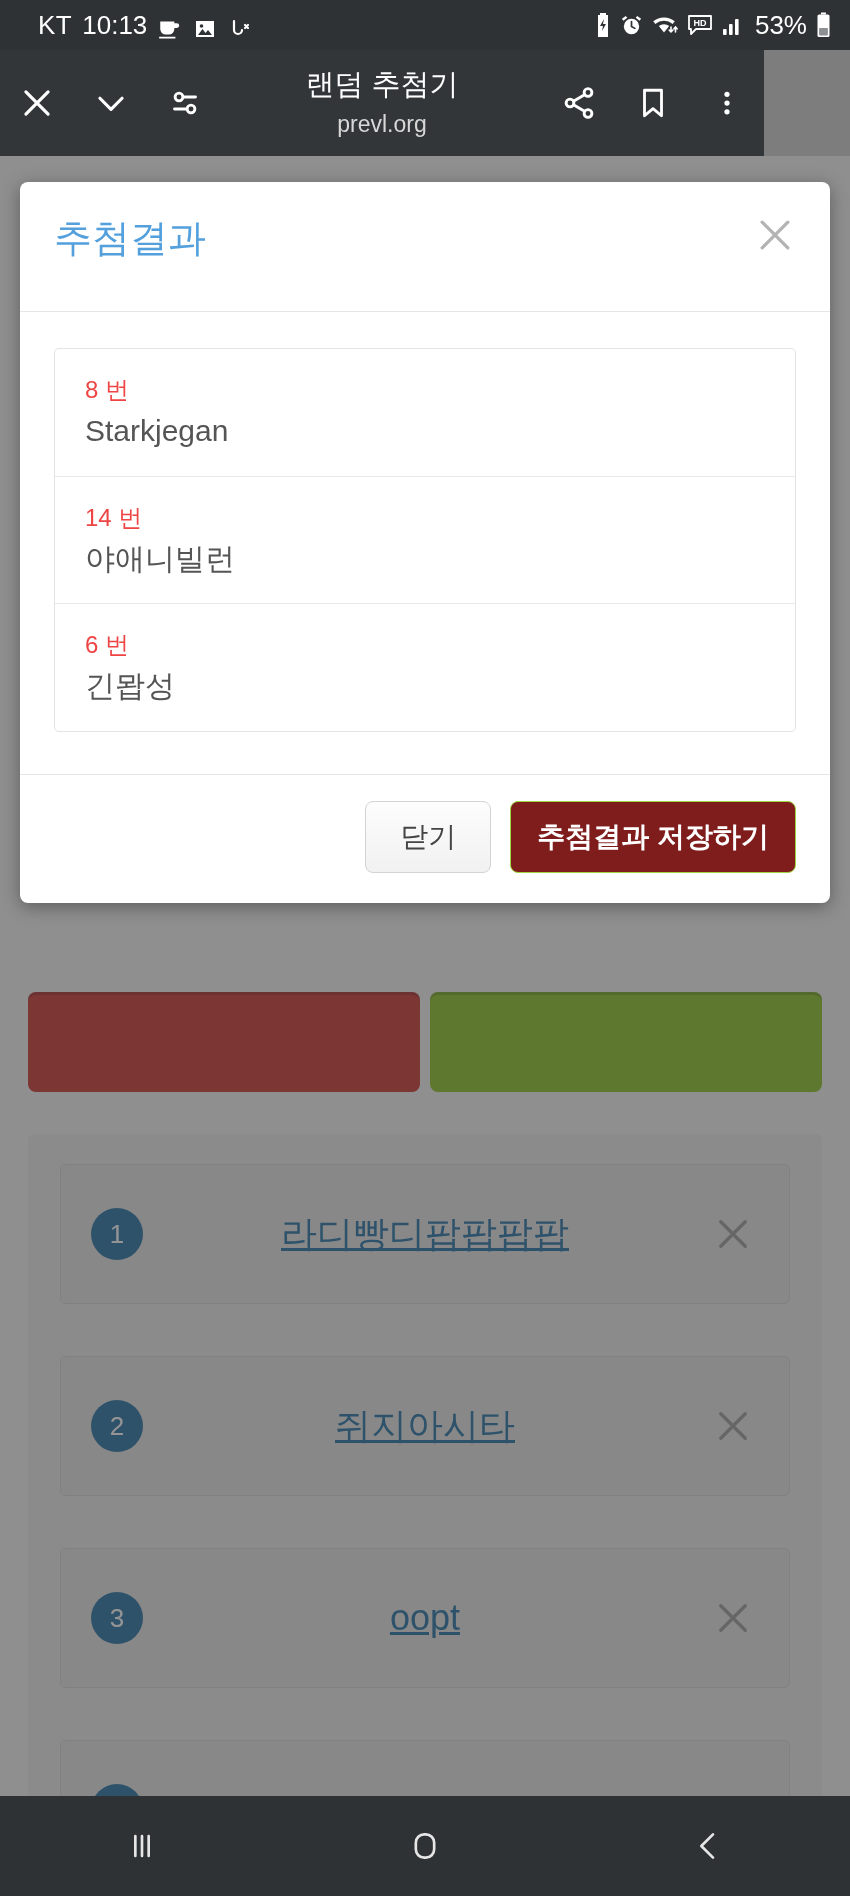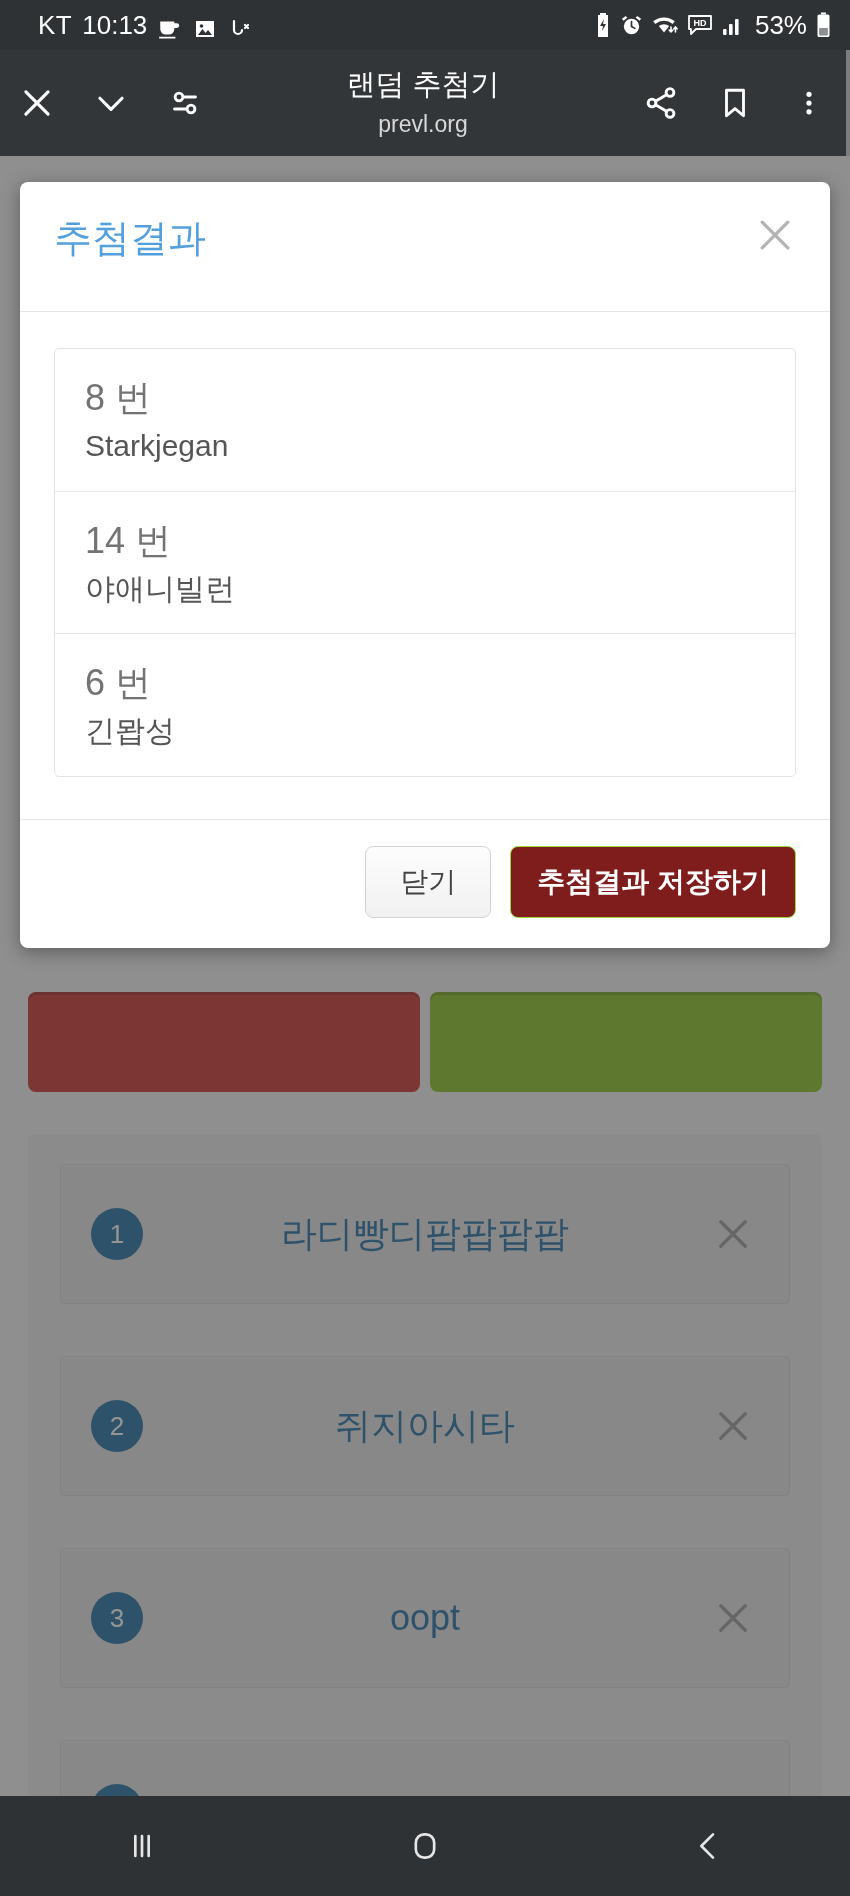--- a/index.html
+++ b/index.html
@@ -22,21 +22,21 @@
   .sb-carrier { font-size: 26px; letter-spacing: .5px; }
   .sb-clock { font-size: 26px; }
   .sb-right { display: flex; align-items: center; gap: 8px; }
   .sb-batt-pct { font-size: 26px; margin-left: 2px; }
   .glyph { display: inline-block; line-height: 1; }
 
   svg.ic { display: block; }
 
   
   .toolbar {
-    position: absolute; top: 50px; left: 0; width: 846px; height: 106px;
+    position: absolute; top: 50px; left: 0; width: 764px; height: 106px;
     background: #323639; color: #ffffff;
     display: flex; align-items: center;
   }
   .tb-btn {
     width: 74px; height: 106px;
     display: flex; align-items: center; justify-content: center;
     flex: 0 0 auto;
   }
   .tb-title-wrap {
     flex: 1 1 auto; display: flex; flex-direction: column;
@@ -75,21 +75,21 @@
   }
   .badge {
     width: 52px; height: 52px; border-radius: 50%;
     background: #1f6ea4; color: #fff;
     display: flex; align-items: center; justify-content: center;
     font-size: 26px; flex: 0 0 auto;
   }
   .row-name {
     flex: 1 1 auto; text-align: center; color: #1f6ea4;
     font-size: 36px; padding: 0 20px;
-    white-space: nowrap; overflow: hidden; text-overflow: ellipsis;
+    white-space: nowrap; overflow: hidden; text-overflow: ellipsis; text-decoration: underline;
   }
   .row-x { width: 52px; flex: 0 0 auto; display: flex; align-items: center; justify-content: center; }
 
   
   .overlay {
     position: absolute; top: 156px; left: 0; width: 850px; height: 1640px;
     background: rgba(60,60,60,0.55);
   }
 
   
@@ -108,21 +108,21 @@
   .modal-close {
     position: absolute; top: 26px; right: 28px;
     width: 54px; height: 54px; display: flex; align-items: center; justify-content: center;
   }
   .modal-body { padding: 36px 34px 42px 34px; }
   .results {
     border: 1px solid #e3e3e3; border-radius: 5px; overflow: hidden;
   }
   .result-item { padding: 26px 30px 24px 30px; border-bottom: 1px solid #e8e8e8; }
   .result-item:last-child { border-bottom: none; }
-  .result-num { color: #737373; font-size: 36px; line-height: 1.25; }
+  .result-num { color: #ef4444; font-size: 24px; line-height: 1.25; }
   .result-name { color: #555555; font-size: 30px; line-height: 1.35; margin-top: 6px; }
   .modal-footer {
     border-top: 1px solid #e6e6e6;
     padding: 26px 34px 30px 34px;
     display: flex; justify-content: flex-end; align-items: center; gap: 19px;
   }
   .btn {
     border-radius: 8px; font-size: 28px; cursor: pointer;
     display: flex; align-items: center; justify-content: center;
   }

